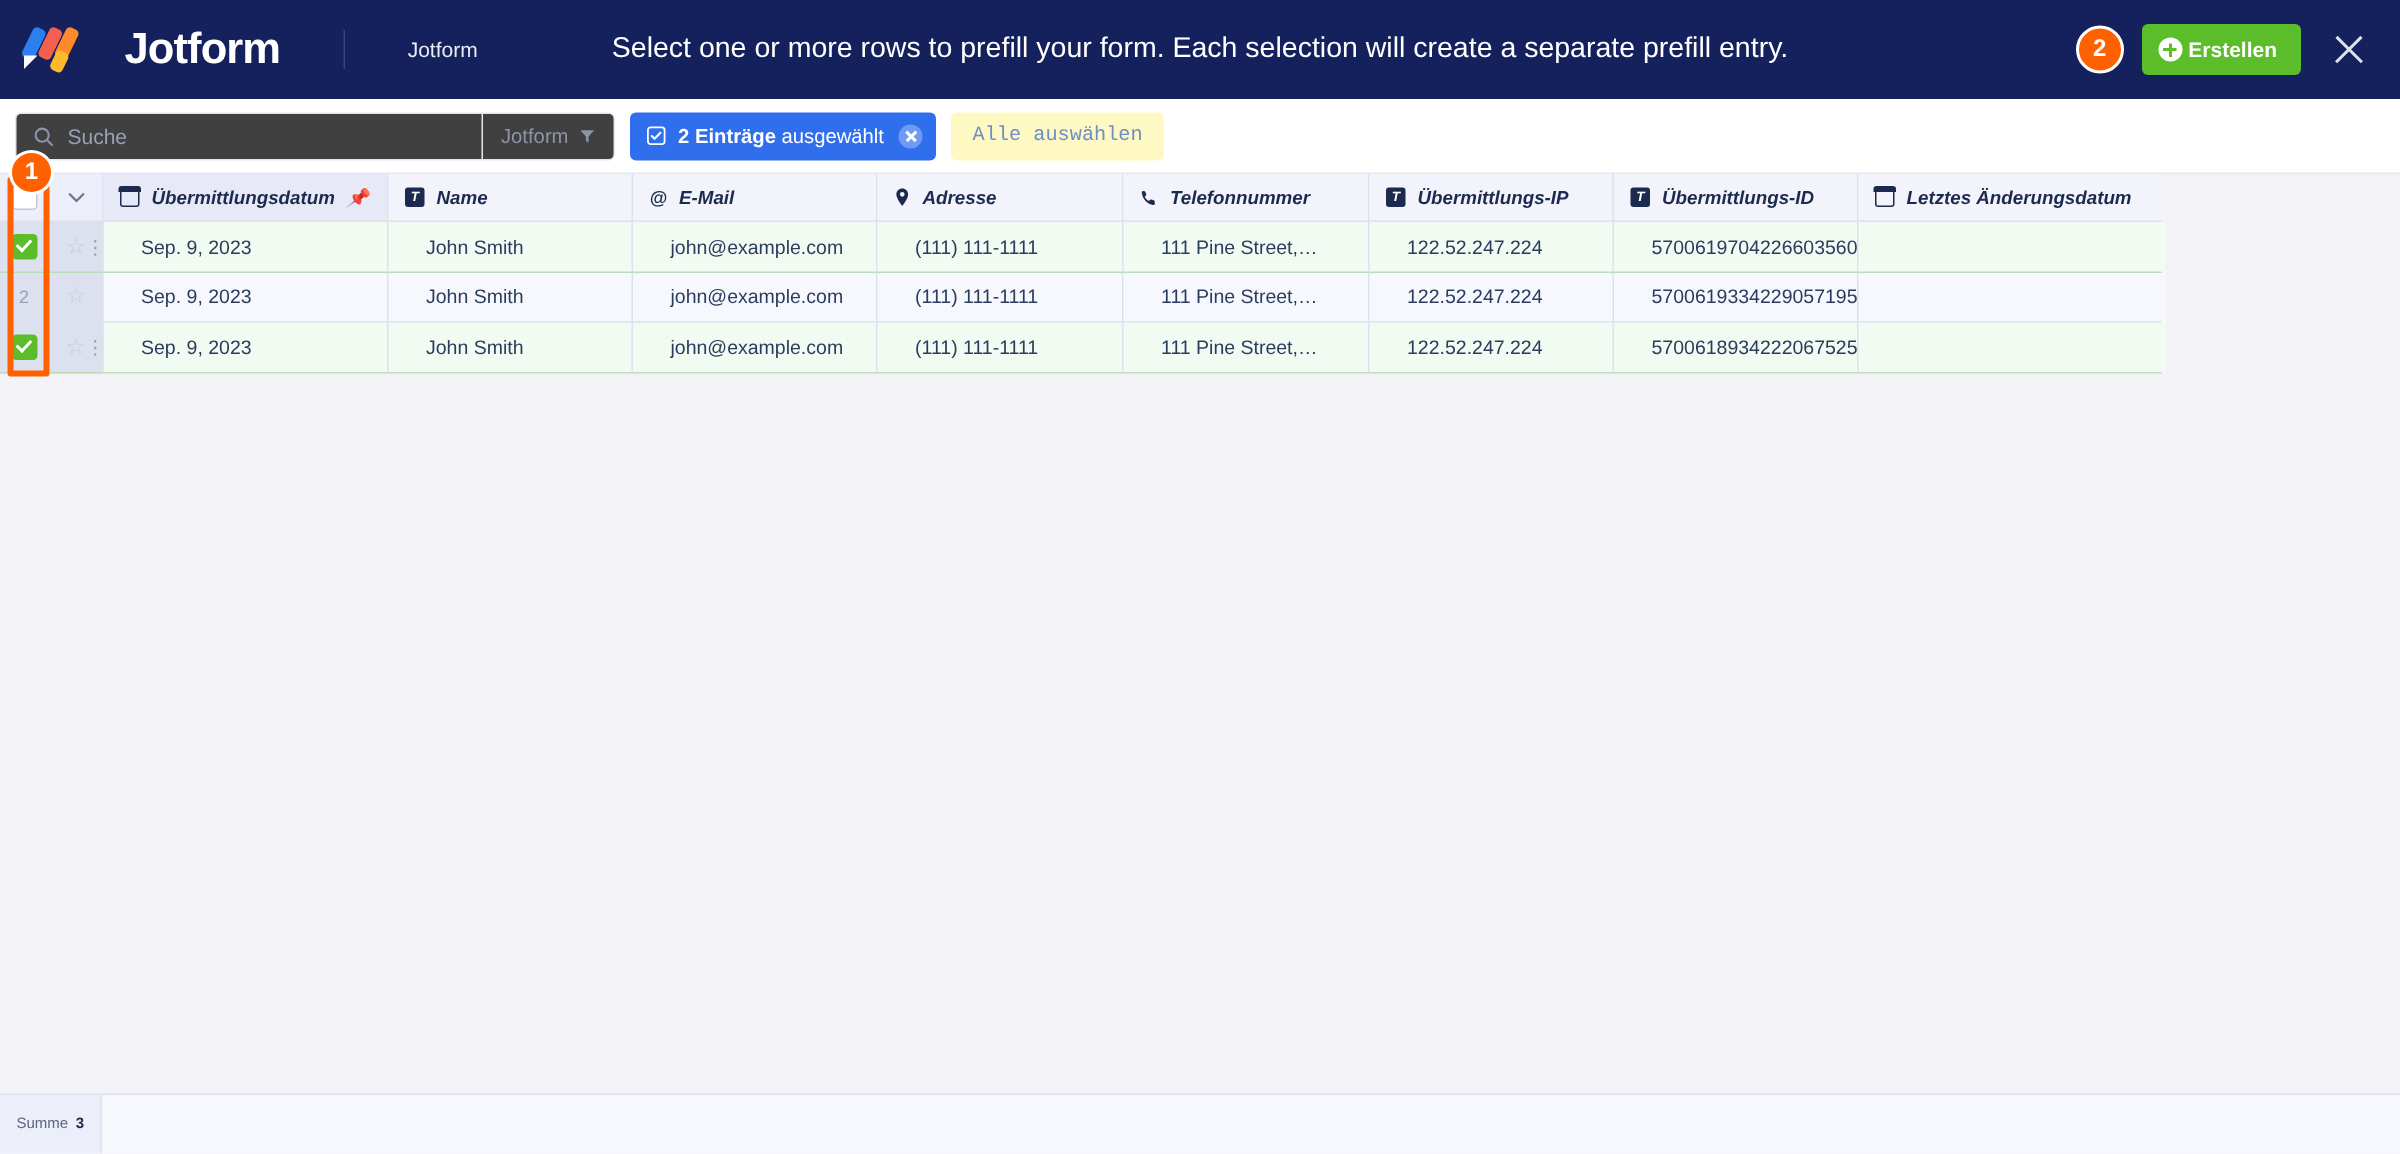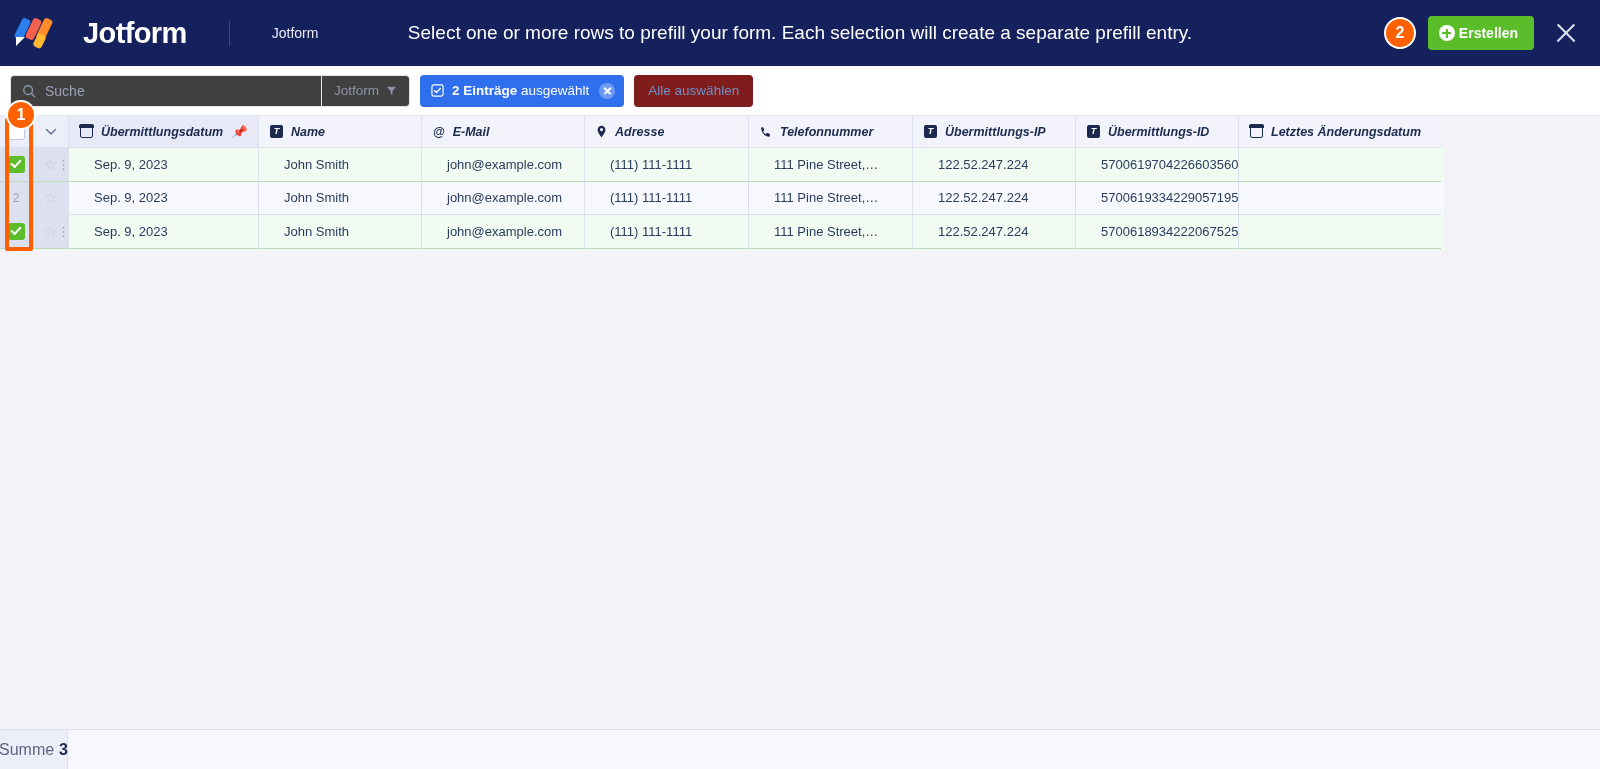--- a/index.html
+++ b/index.html
@@ -109,23 +109,23 @@
     width: 16px; height: 16px; border-radius: 50%; background: rgba(255,255,255,.3);
     position: relative; margin-left: 2px;
   }
   .chip-x::before, .chip-x::after {
     content: ""; position: absolute; left: 3.5px; top: 7.2px;
     width: 9px; height: 1.6px; background: #fff;
   }
   .chip-x::before { transform: rotate(45deg); }
   .chip-x::after  { transform: rotate(-45deg); }
   .btn-selectall {
-    margin-left: 10px; height: 32px; background: #7f1d1d; color: #6f8ec8;
+    margin-left: 10px; height: 32px; background: #fef9c3; color: #6f8ec8;
     border: none; border-radius: 4px; padding: 0 14px; font-size: 13.5px;
-    cursor: pointer; font-family: Liberation Sans, sans-serif;
+    cursor: pointer; font-family: Liberation Mono, monospace;
   }
 
   
   .grid {
     position: absolute; left: 0; top: 116px; width: 1444px;
     font-size: 13px;
   }
   .row { display: flex; height: 33.5px; align-items: stretch; }
   .hrow { height: 32px; font-style: italic; }
 
@@ -217,21 +217,21 @@
     border: 2px solid #fff; z-index: 21;
   }
 
   
   .footer {
     position: absolute; left: 0; bottom: 0; width: 1600px; height: 40px;
     background: #f7f8fe; border-top: 1px solid #dde0ee; display: flex; align-items: stretch;
   }
   .footer-sum {
     width: 68px; border-right: 1px solid #dde0ee; display: flex; align-items: center;
-    justify-content: center; gap: 5px; font-size: 16px; color: #5b6480;
+    justify-content: center; gap: 5px; font-size: 10px; color: #5b6480;
     background: #eceefa;
   }
   .footer-sum b { color: #1b2a4e; font-weight: 700; }
   .footer-rest { flex: 1; background: #f7f8fe; }
 </style>
 </head>
 <body>
 
 <div class="topbar">
 

